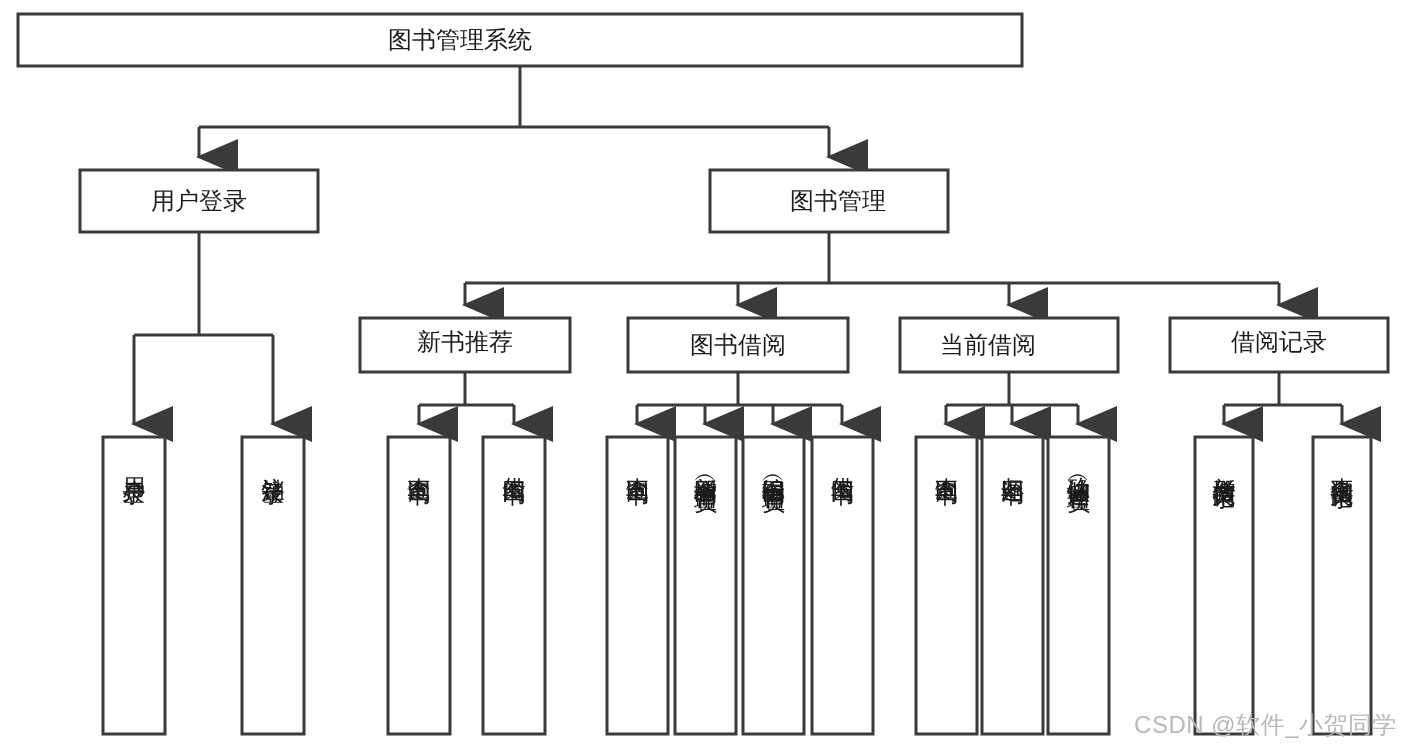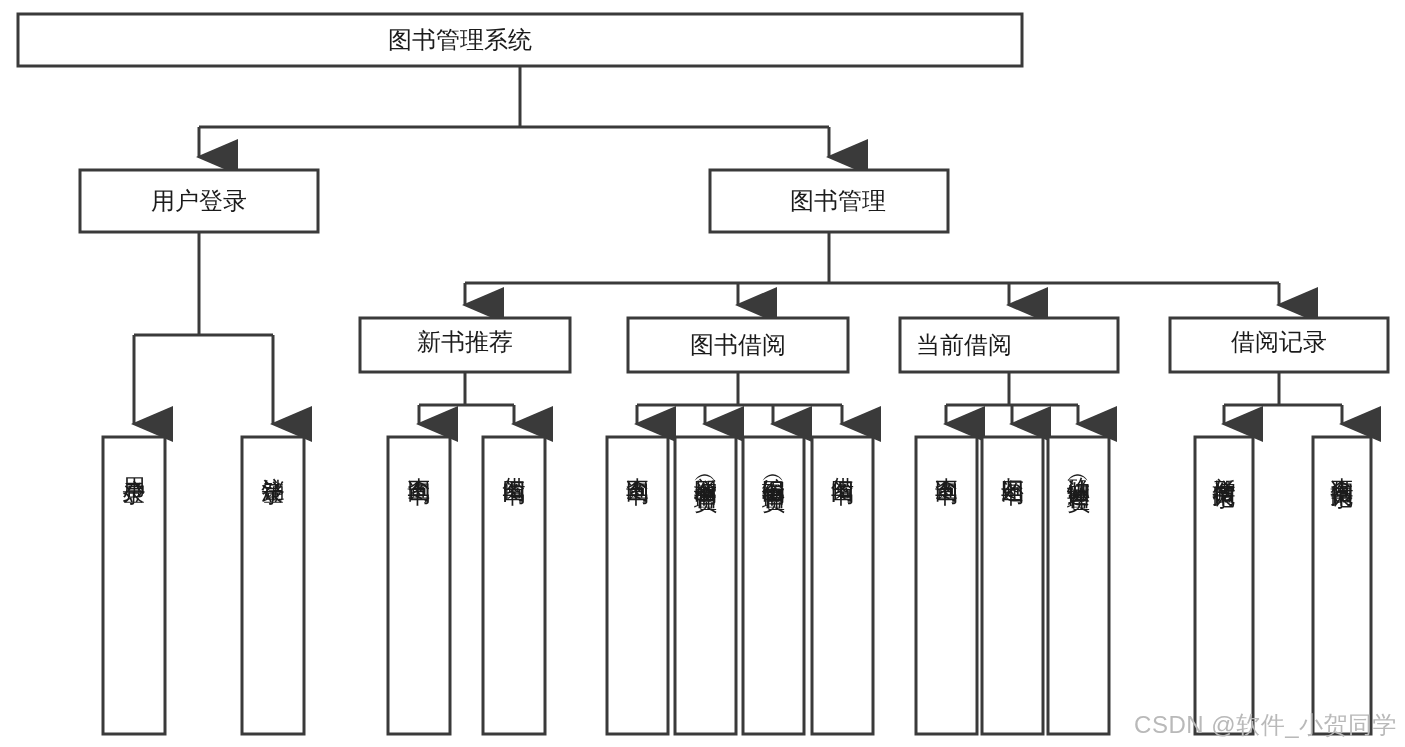--- a/index.html
+++ b/index.html
@@ -105,21 +105,21 @@
       <rect x="1313" y="437" width="58" height="297" rx="0" class="node-rect"></rect>
     </g>
 </svg>
 
 <div id="labels-layer">
     <div class="htext" style="left: 18px; top: 14px; width: 884px; height: 52px;">图书管理系统</div>
     <div class="htext" style="left: 80px; top: 170px; width: 238px; height: 62px;">用户登录</div>
     <div class="htext" style="left: 710px; top: 170px; width: 256px; height: 62px;">图书管理</div>
     <div class="htext" style="left: 360px; top: 318px; width: 210px; height: 48px;">新书推荐</div>
     <div class="htext" style="left: 628px; top: 318px; width: 220px; height: 54px;">图书借阅</div>
-    <div class="htext" style="left: 876px; top: 318px; width: 176px; height: 54px; border-radius: 18px;">当前借阅</div>
+    <div class="htext" style="left: 900px; top: 318px; width: 176px; height: 54px; border-radius: 18px;">当前借阅</div>
     <div class="htext" style="left: 1170px; top: 318px; width: 218px; height: 48px;">借阅记录</div>
     <div class="vtext" style="left: 103px; top: 437px; width: 62px; height: 297px; justify-content: flex-start; padding-top: 22px; box-sizing: border-box;">用户登录</div>
     <div class="vtext" style="left: 242px; top: 437px; width: 62px; height: 297px; justify-content: flex-start; padding-top: 22px; box-sizing: border-box;">注销登录</div>
     <div class="vtext" style="left: 388px; top: 437px; width: 62px; height: 297px; justify-content: flex-start; padding-top: 22px; box-sizing: border-box;">查询图书</div>
     <div class="vtext" style="left: 483px; top: 437px; width: 62px; height: 297px; justify-content: flex-start; padding-top: 22px; box-sizing: border-box;">借阅图书</div>
     <div class="vtext" style="left: 607px; top: 437px; width: 61px; height: 297px; justify-content: flex-start; padding-top: 22px; box-sizing: border-box;">查询图书</div>
     <div class="vtext" style="left: 675px; top: 437px; width: 61px; height: 297px; justify-content: flex-start; padding-top: 22px; box-sizing: border-box;">新增图书（管理员）</div>
     <div class="vtext" style="left: 743px; top: 437px; width: 61px; height: 297px; justify-content: flex-start; padding-top: 22px; box-sizing: border-box;">编辑图书（管理员）</div>
     <div class="vtext" style="left: 812px; top: 437px; width: 61px; height: 297px; justify-content: flex-start; padding-top: 22px; box-sizing: border-box;">借阅图书</div>
     <div class="vtext" style="left: 916px; top: 437px; width: 61px; height: 297px; justify-content: flex-start; padding-top: 22px; box-sizing: border-box;">查询图书</div>

